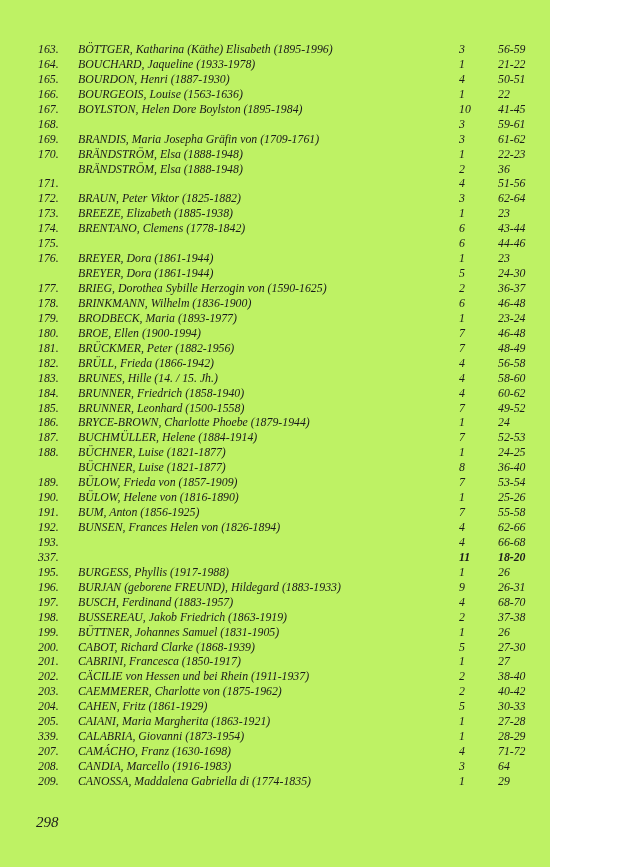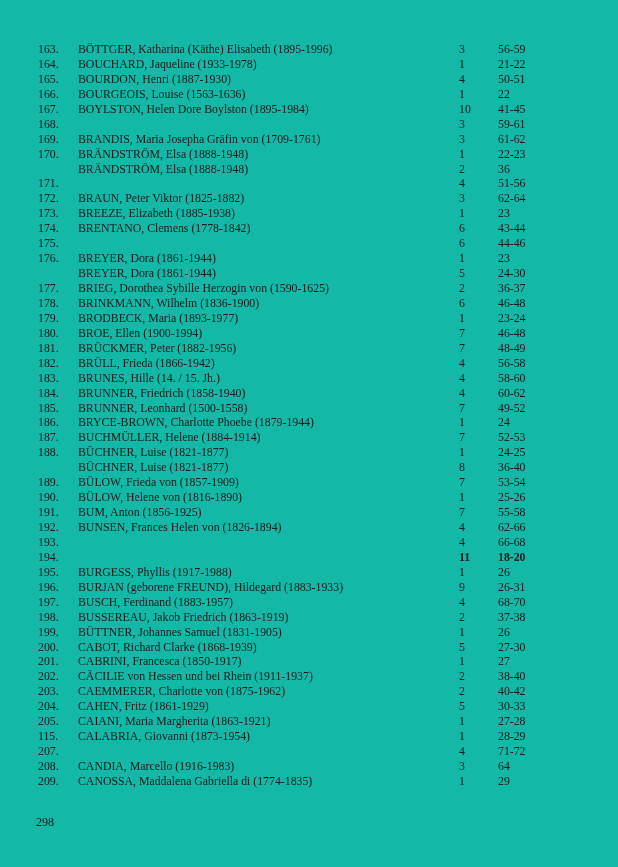--- a/index.html
+++ b/index.html
@@ -1,23 +1,24 @@
 <!DOCTYPE html>
 <html><head>
 <meta charset="utf-8">
 <style>
   html, body { margin: 0; padding: 0; }
   .page {
-    width: 618px;
+    width: 550px;
     height: 867px;
-    background: #14b8a6;
+    background: #bef264;
     position: relative;
     overflow: hidden;
     font-family: "Liberation Serif", "DejaVu Serif", serif;
     color: #1a1a1a;
+    font-style: italic;
   }
   .index-list {
     position: absolute;
     left: 38px;
     top: 42px;
     width: 562px;
   }
   .row {
     position: relative;
     height: 14.95px;
@@ -30,21 +31,21 @@
   .row .name  { left: 40px; }
   .row .count { left: 421px; }
   .row .pages { left: 460px; }
   .row.bold .name,
   .row.bold .count,
   .row.bold .pages { font-weight: bold; }
   .footer-page-number {
     position: absolute;
     left: 36px;
     top: 815px;
-    font-size: 12px;
+    font-size: 15px;
     line-height: 15px;
   }
 </style>
 </head>
 <body>
 
 <div class="page">
   <div class="index-list">
       <div class="row">
     <span class="num">163.</span>
@@ -240,21 +241,21 @@
     <span class="name">BUNSEN, Frances Helen von (1826-1894)</span>
     <span class="count">4</span>
     <span class="pages">62-66</span>
   </div>
       <div class="row">
     <span class="num">193.</span>
     <span class="count">4</span>
     <span class="pages">66-68</span>
   </div>
       <div class="row bold">
-    <span class="num">194.</span>
+    <span class="num">337.</span>
     <span class="count">11</span>
     <span class="pages">18-20</span>
   </div>
       <div class="row">
     <span class="num">195.</span>
     <span class="name">BURGESS, Phyllis (1917-1988)</span>
     <span class="count">1</span>
     <span class="pages">26</span>
   </div>
       <div class="row">
@@ -311,27 +312,28 @@
     <span class="count">5</span>
     <span class="pages">30-33</span>
   </div>
       <div class="row">
     <span class="num">205.</span>
     <span class="name">CAIANI, Maria Margherita (1863-1921)</span>
     <span class="count">1</span>
     <span class="pages">27-28</span>
   </div>
       <div class="row">
-    <span class="num">115.</span>
+    <span class="num">339.</span>
     <span class="name">CALABRIA, Giovanni (1873-1954)</span>
     <span class="count">1</span>
     <span class="pages">28-29</span>
   </div>
       <div class="row">
     <span class="num">207.</span>
+    <span class="name">CAMÁCHO, Franz (1630-1698)</span>
     <span class="count">4</span>
     <span class="pages">71-72</span>
   </div>
       <div class="row">
     <span class="num">208.</span>
     <span class="name">CANDIA, Marcello (1916-1983)</span>
     <span class="count">3</span>
     <span class="pages">64</span>
   </div>
       <div class="row">

